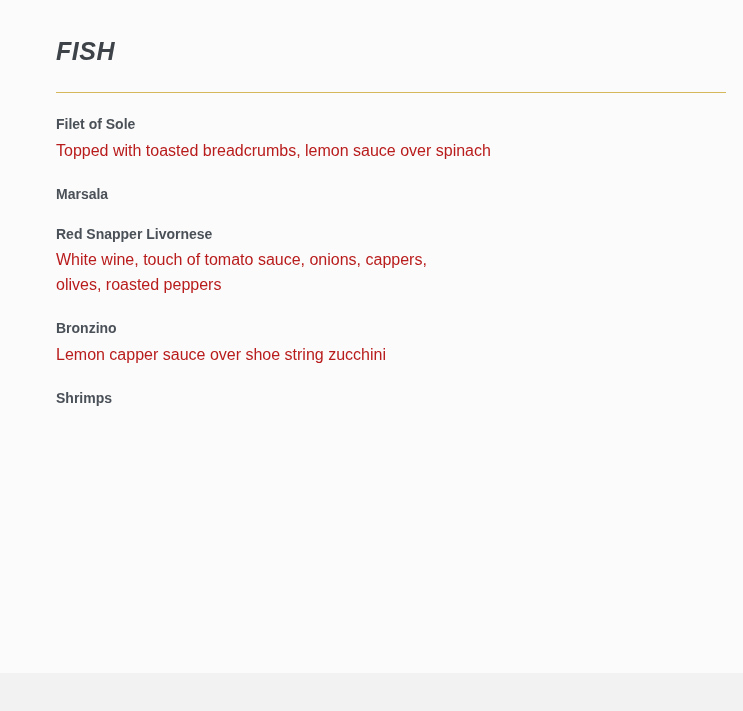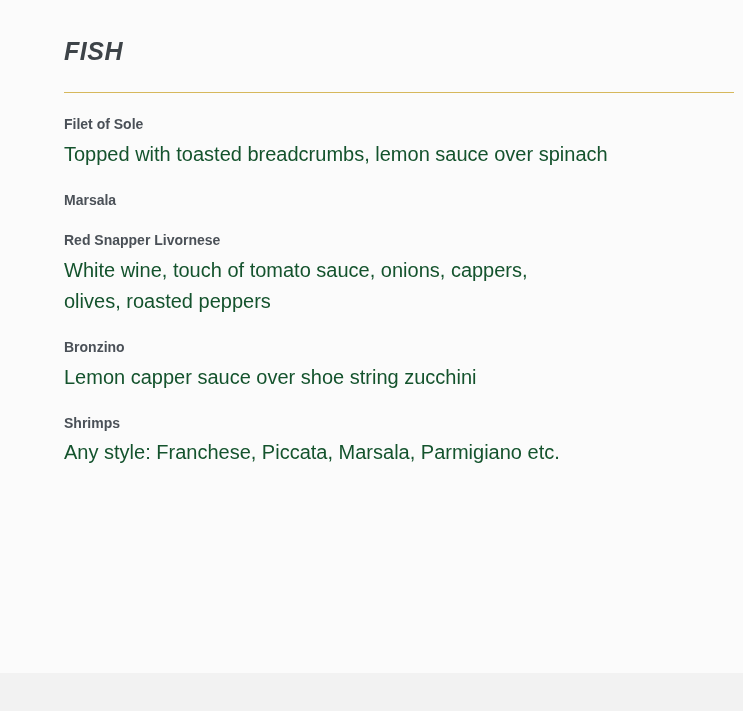--- a/index.html
+++ b/index.html
@@ -24,21 +24,21 @@
     position: absolute;
     left: 0;
     top: 0;
     width: 743px;
     height: 673px;
     background: #fbfbfb;
     box-sizing: border-box;
   }
   .content {
     position: absolute;
-    left: 64px;
+    left: 56px;
     top: 36px;
     width: 670px;
   }
   .section-title {
     font-size: 25px;
     font-style: italic;
     font-weight: bold;
     color: #3d4348;
     letter-spacing: 0.5px;
     margin: 0 0 26px 0;
@@ -58,23 +58,23 @@
     margin-bottom: 8px;
   }
   .item-name {
     font-size: 14px;
     font-weight: bold;
     color: #4a5057;
     line-height: 1.35;
     margin-bottom: 5px;
   }
   .item-desc {
-    font-size: 20px;
+    font-size: 16px;
     font-weight: normal;
-    color: #14532d;
+    color: #b91c1c;
     line-height: 1.55;
   }
   .item-desc .line {
     display: block;
   }
   .footer-strip {
     position: absolute;
     left: 0;
     top: 673px;
     width: 743px;
@@ -117,23 +117,20 @@
 
         <div class="menu-item">
           <div class="item-name">Bronzino</div>
           <div class="item-desc">
             <span class="line">Lemon capper sauce over shoe string zucchini</span>
           </div>
         </div>
 
         <div class="menu-item">
           <div class="item-name">Shrimps</div>
-          <div class="item-desc">
-            <span class="line">Any style: Franchese, Piccata, Marsala, Parmigiano etc.</span>
-          </div>
         </div>
 
       </div>
     </div>
   </div>
 
   <div class="footer-strip"></div>
 </div>
 
 </body></html>

